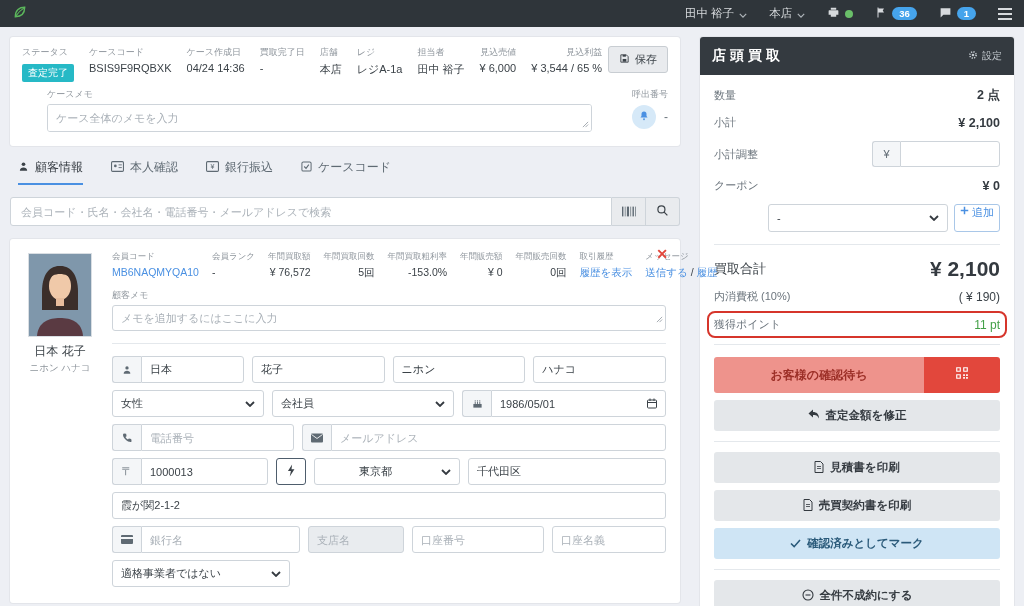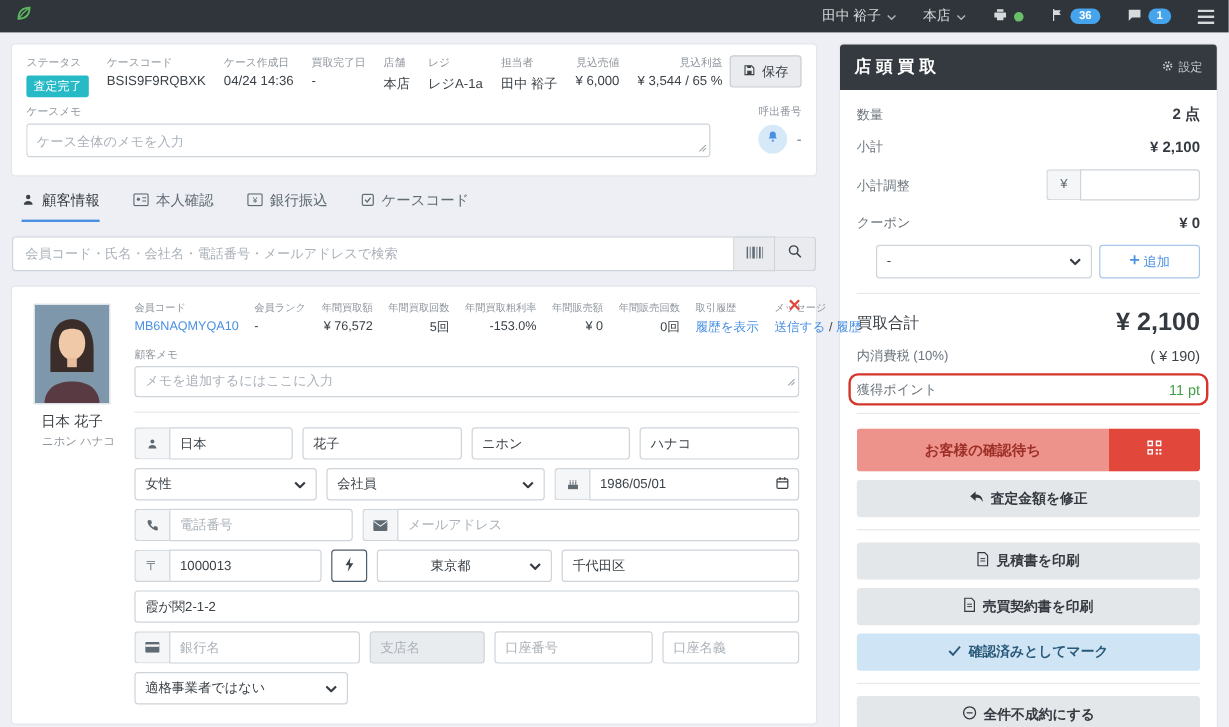--- a/index.html
+++ b/index.html
@@ -21,21 +21,21 @@
   .left-col { width:670px; }
   .case-card { padding:9px 12px 10px; }
   .case-top { display:flex; align-items:flex-start; }
   .case-fields { display:flex; gap:15px; flex:1; }
   .cf-label { font-size:9px; color:#8e959c; margin-bottom:3px; white-space:nowrap; }
   .cf-value { font-size:11px; color:#3b4248; white-space:nowrap; }
   .badge-teal { background:#26b9c6; color:#fff; font-size:10px; padding:2px 6px; border-radius:2px; display:inline-block; }
   .btn { border:1px solid #c8cdd2; background:#e9ebee; border-radius:3px; font-size:11px;
          color:#3b4248; display:inline-flex; align-items:center; gap:5px; justify-content:center;
          padding:5px 10px; cursor:pointer; font-family:inherit; }
-  .case-memo-row { display:flex; gap:14px; margin-top:6px; }
+  .case-memo-row { display:flex; gap:14px; margin-top:6px;margin-left:25px; }
   .memo-block { flex:1; }
   .mini-label { font-size:9px; color:#8e959c; margin-bottom:3px; }
   .memo-wrap { position:relative; }
   textarea.memo { width:100%; height:28px; resize:none; border:1px solid #ced4da; border-radius:3px;
                   font-family:inherit; font-size:11px; padding:6px 8px; color:#3b4248; }
   textarea.memo::placeholder, input::placeholder { color:#aab1b8; }
   .resize-glyph { position:absolute; right:3px; bottom:4px; color:#9aa1a8; }
   .call-block { width:62px; text-align:right; }
   .call-inner { display:flex; align-items:center; gap:8px; justify-content:flex-end; margin-top:4px; }
   .bell-chip { width:24px; height:24px; border-radius:50%; background:#d6e9f8; display:flex;
@@ -57,21 +57,21 @@
   .sq-btn:last-child { border-radius:0 3px 3px 0; }
 
   
   .customer-card { margin-top:13px; padding:12px 14px 16px; position:relative; }
   .close-x { position:absolute; top:8px; right:12px; color:#e2473c; font-size:14px; font-weight:bold;
              background:none; border:none; cursor:pointer; line-height:1; }
   .cust-top { display:flex; gap:16px; }
   .photo-col { width:72px; flex:none; text-align:center; }
   .photo { width:64px; height:84px; margin:2px auto 6px; border:1px solid #d9dee3; overflow:hidden; }
   .cust-name { font-size:12px; color:#3b4248; }
-  .cust-kana { font-size:9.5px; color:#8e959c; margin-top:2px;text-align:right; }
+  .cust-kana { font-size:9.5px; color:#8e959c; margin-top:2px; }
   .cust-main { flex:1; min-width:0; }
   .stats-row { display:flex; gap:13px; padding-right:20px; }
   .stat-label { font-size:8.5px; color:#8e959c; margin-bottom:3px; white-space:nowrap; }
   .stat-value { font-size:10.5px; white-space:nowrap; }
   .stat.num .stat-value { text-align:right; }
   a.lnk { color:#4a90e2; text-decoration:none; cursor:pointer; }
   .cust-memo { margin-top:9px; }
   .cust-memo .memo-wrap input { width:100%; height:26px; border:1px solid #ced4da; border-radius:3px;
         font-size:11px; padding:0 8px; font-family:inherit; }
   .hr { border-top:1px solid #e4e8ec; margin:12px 0; }
@@ -106,21 +106,21 @@
   .pvalue { font-size:12.5px; color:#343a40; font-weight:bold; }
   .adj-grp { display:flex; width:128px; }
   .adj-grp .pre { width:28px; border:1px solid #ced4da; border-right:none; border-radius:3px 0 0 3px;
                   background:#f4f6f8; color:#5f6a73; font-size:11px; display:flex; align-items:center;
                   justify-content:center; }
   .adj-grp input { width:100px; height:26px; border:1px solid #ced4da; border-radius:0 3px 3px 0;
                    padding:0 6px; font-size:11px; font-family:inherit; }
   .coupon-row { display:flex; gap:6px; justify-content:flex-end; margin:2px 0 12px; }
   .coupon-row .sel { width:180px; height:28px; }
   .add-btn { border:1px solid #a9c7e8; background:#fff; color:#4a90e2; font-size:11px; border-radius:3px;
-             padding:0 24px; height:28px; display:flex; align-items:center; gap:3px; cursor:pointer;
+             padding:0 5px; height:28px; display:flex; gap:3px; cursor:pointer;
              font-family:inherit; }
   .phr { border-top:1px solid #e4e8ec; margin:12px 0; }
   .total-label { font-size:13px; color:#3b4248; }
   .total-value { font-size:21px; font-weight:bold; color:#343a40; }
   .tax-value { font-size:12px; color:#3b4248; }
   .points-row { position:relative; margin-bottom:12px; }
   .annot { position:absolute; inset:-6px -7px; border:2px solid #d6352b; border-radius:8px; pointer-events:none; }
   .points-val { font-size:12px; color:#43a047; }
   .pbtn { width:100%; height:31px; border:none; border-radius:3px; background:#e4e7ea; color:#343a40;
           font-size:11.5px; font-weight:bold; display:flex; align-items:center; justify-content:center;

